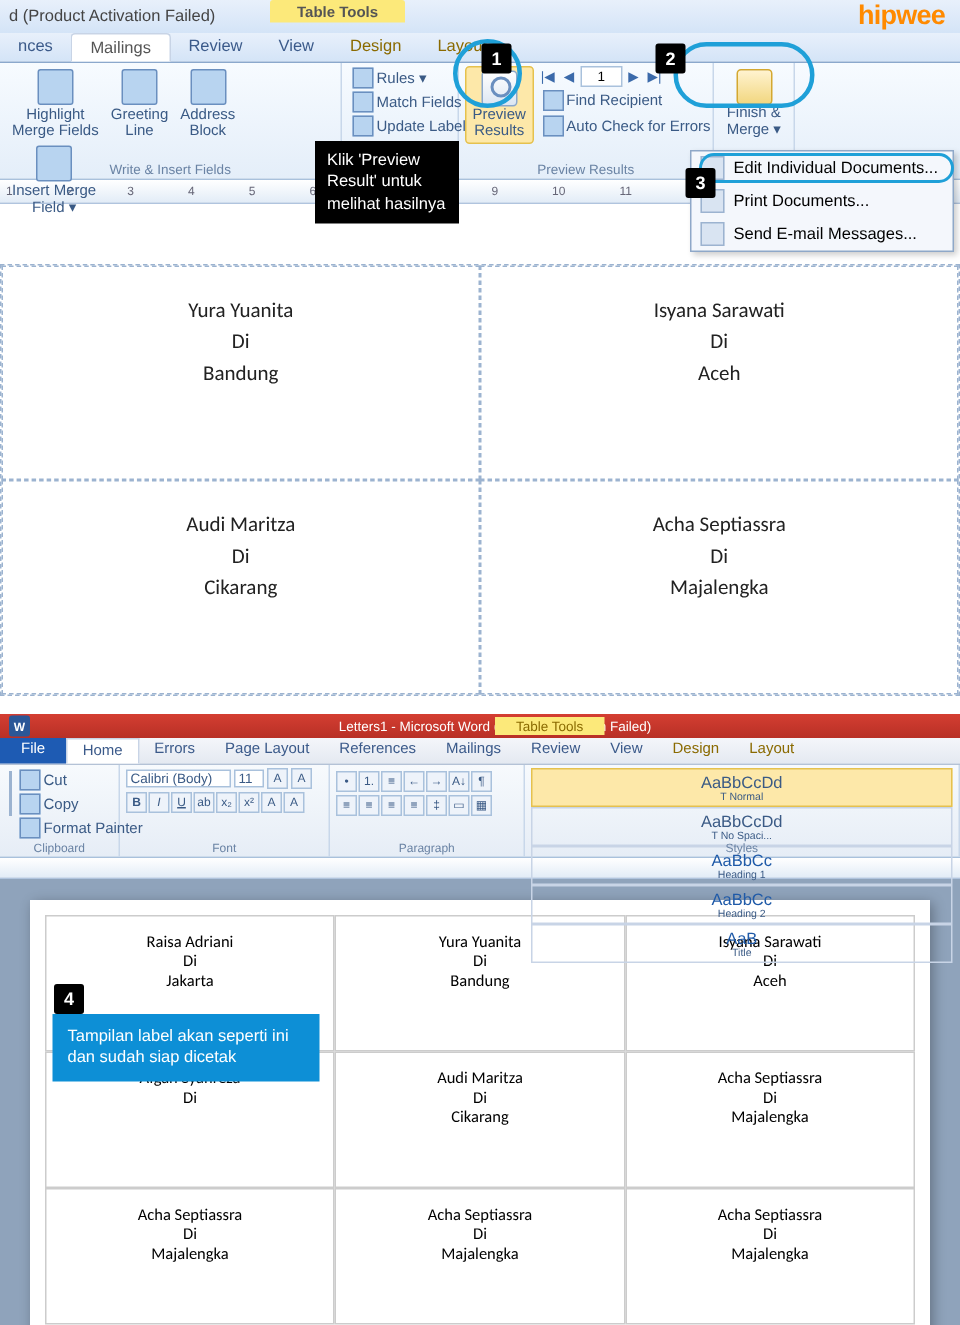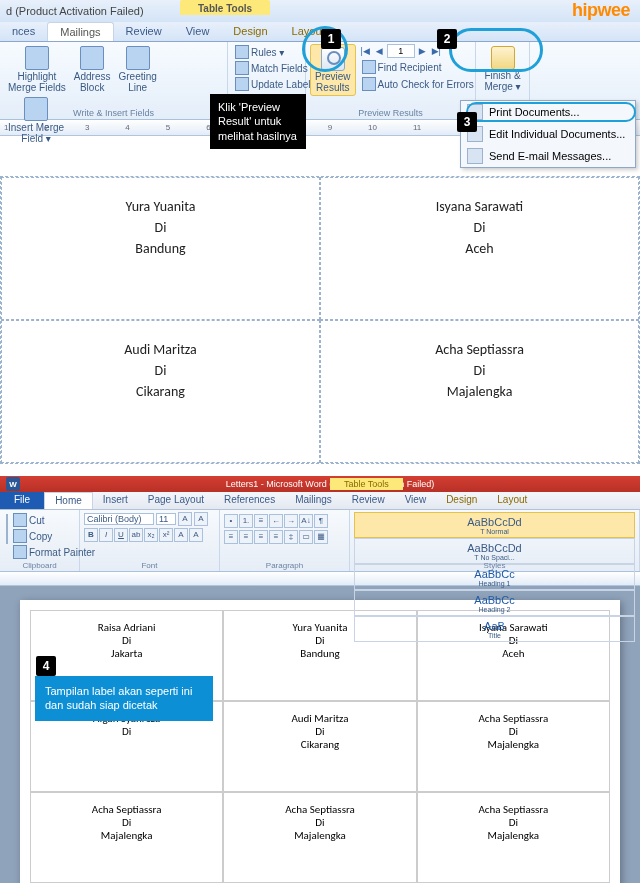--- a/index.html
+++ b/index.html
@@ -105,27 +105,27 @@
 
   <div class="ribbon-top">
     <div class="rgroup" style="width:228px; flex-direction:row; flex-wrap:wrap; align-items:flex-start;">
       <div class="rbtn">
           <div class="icon-big"></div>
           <span style="white-space:pre-line;">Highlight
 Merge Fields</span>
         </div>
       <div class="rbtn">
           <div class="icon-big"></div>
+          <span style="white-space:pre-line;">Greeting
+Line</span>
+        </div>
+      <div class="rbtn">
+          <div class="icon-big"></div>
           <span style="white-space:pre-line;">Address
 Block</span>
-        </div>
-      <div class="rbtn">
-          <div class="icon-big"></div>
-          <span style="white-space:pre-line;">Greeting
-Line</span>
         </div>
       <div class="rbtn">
           <div class="icon-big"></div>
           <span style="white-space:pre-line;">Insert Merge
 Field ▾</span>
         </div>
       <div class="group-label">Write &amp; Insert Fields</div>
     </div>
     <div class="rgroup" style="width:78px; align-items:flex-start;">
       <div class="small-row">
@@ -171,25 +171,25 @@
           <div class="finish-icon"></div>
           <span style="white-space:pre-line;">Finish &amp;
 Merge ▾</span>
         </div>
     </div>
   </div>
 
   <div class="dropdown-menu">
     <div class="dd-item">
         <span class="dd-icon"></span>
-        <span>Print Documents...</span>
+        <span>Edit Individual Documents...</span>
       </div>
     <div class="dd-item">
         <span class="dd-icon"></span>
-        <span>Edit Individual Documents...</span>
+        <span>Print Documents...</span>
       </div>
     <div class="dd-item">
         <span class="dd-icon"></span>
         <span>Send E-mail Messages...</span>
       </div>
   </div>
 
   <div class="preview-circle"></div>
   <div class="finish-circle"></div>
   <div class="menu-circle"></div>
@@ -243,21 +243,21 @@
 
 <div class="bottom-section" style="position:relative;">
   <div class="titlebar2">
     <div class="word-icon">W</div>
     <span style="flex:1; text-align:center;">Letters1 - Microsoft Word (Product Activation Failed)</span>
     <div class="table-tools-2">Table Tools</div>
   </div>
   <div class="tabs2">
     <div class="file-tab">File</div>
     <div class="tab2 active">Home</div>
-    <div class="tab2">Insert</div>
+    <div class="tab2">Errors</div>
     <div class="tab2">Page Layout</div>
     <div class="tab2">References</div>
     <div class="tab2">Mailings</div>
     <div class="tab2">Review</div>
     <div class="tab2">View</div>
     <div class="tab2 design">Design</div>
     <div class="tab2 design">Layout</div>
   </div>
 
   <div class="ribbon2">

